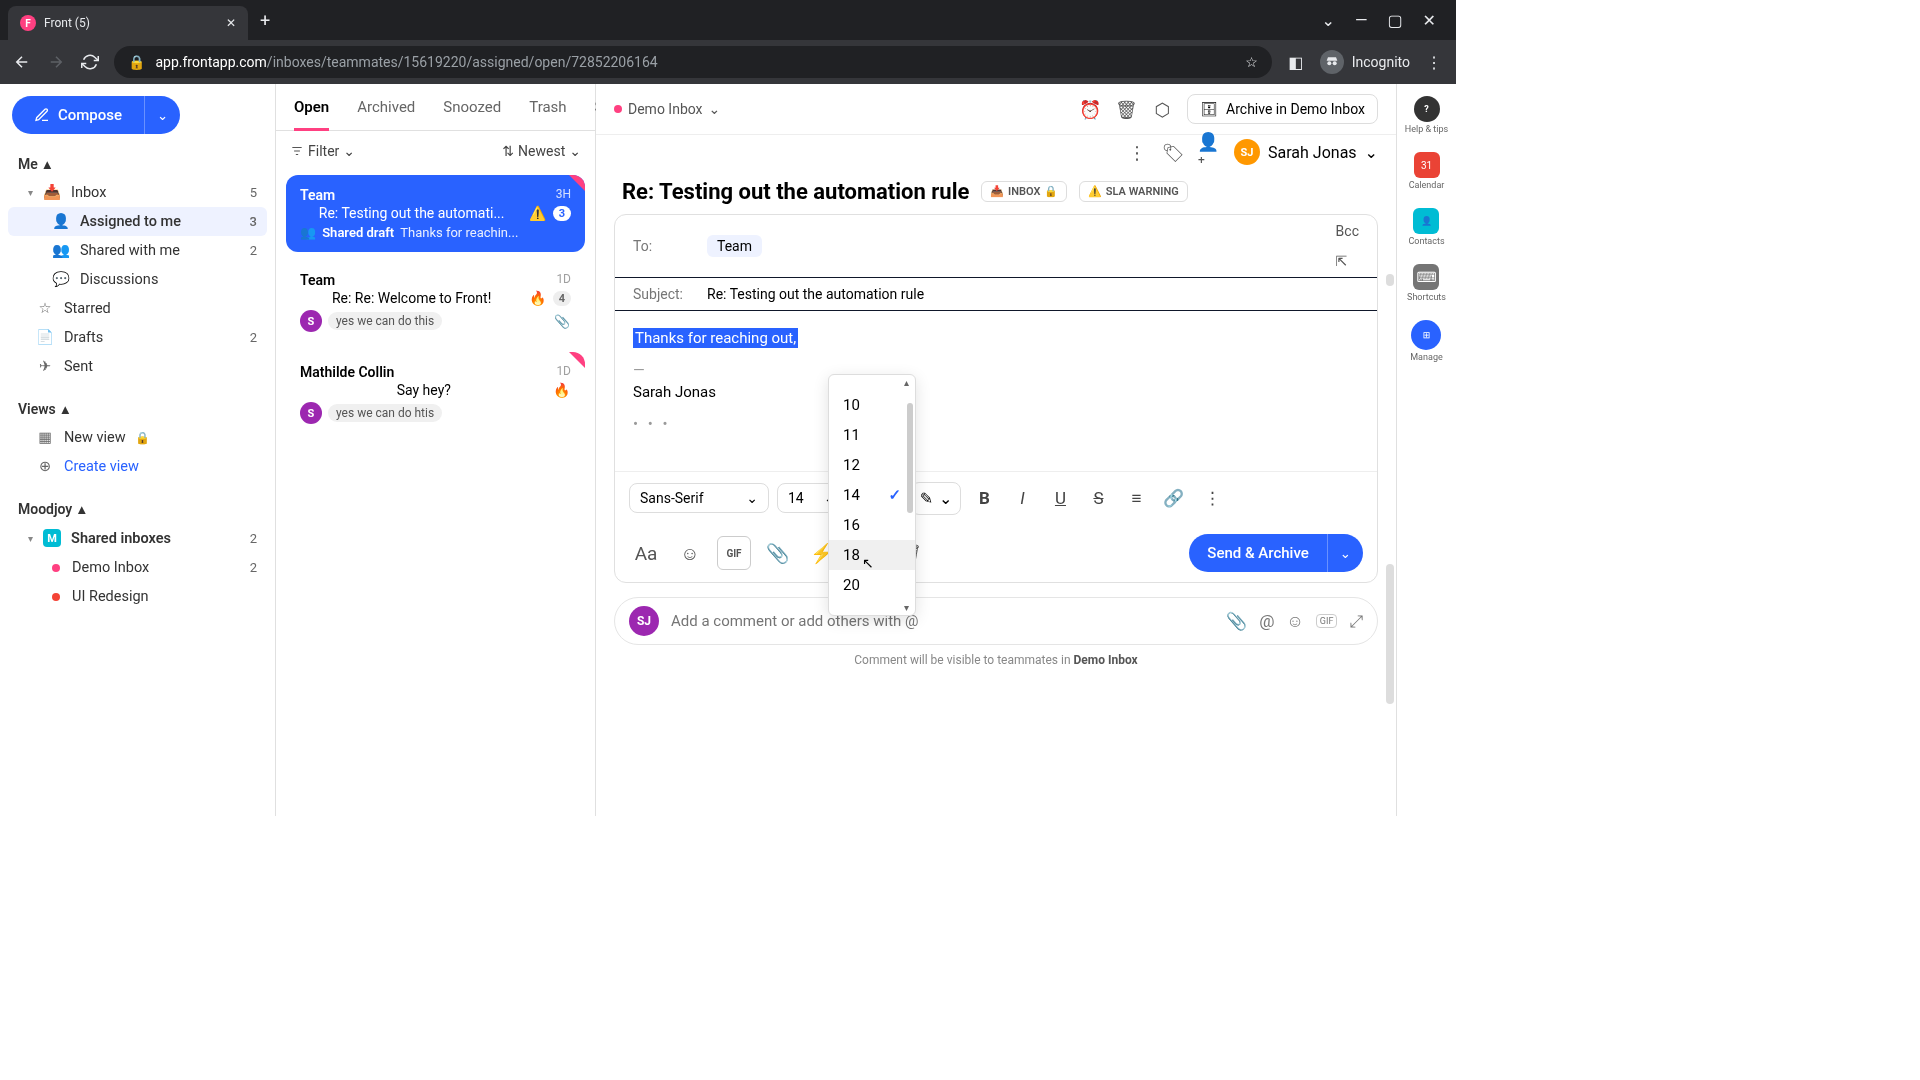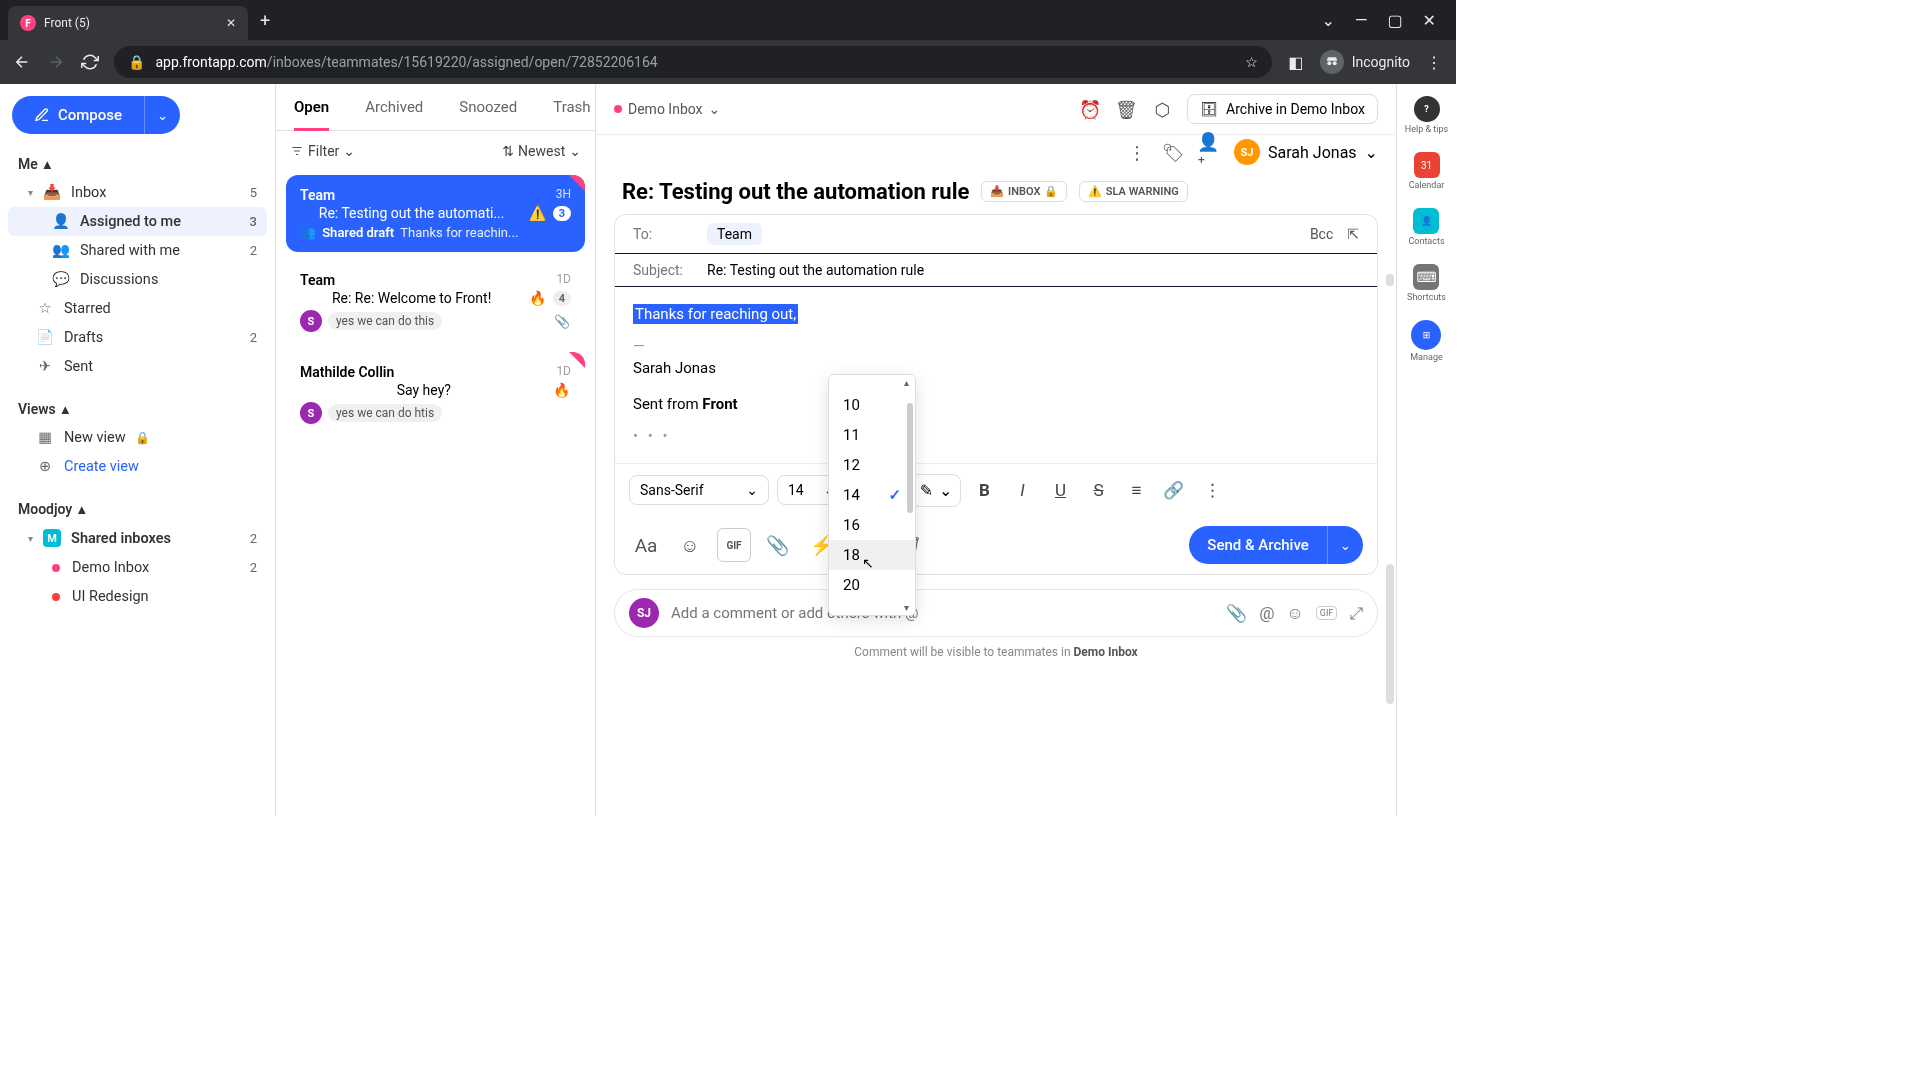--- a/index.html
+++ b/index.html
@@ -43,21 +43,21 @@
 .side-item.active { background: #eef2ff; font-weight: 500; }
 .side-item .count { margin-left: auto; color: #666; font-size: 13px; }
 .side-item .ic { width:18px; text-align:center; color:#666;}
 .side-sub { padding-left: 44px; }
 .si-dot { width:8px; height:8px; border-radius:50%; display:inline-block; margin-right:2px;}
 .m-badge { width:18px; height:18px; border-radius:4px; background:#00bcd4; color:#fff; font-size:11px; font-weight:bold; display:inline-flex; align-items:center; justify-content:center;}
 .lock-ic { color:#999; font-size:12px;}
 
 
 .convo-col { width: 320px; border-right: 1px solid #e0e0e0; background:#fff; display:flex; flex-direction:column;}
-.convo-tabs { display: flex; gap: 36px; padding: 14px 18px 0; font-size: 15px; color: #666; border-bottom: 1px solid #e0e0e0;}
+.convo-tabs { display: flex; gap: 28px; padding: 14px 18px 0; font-size: 15px; color: #666; border-bottom: 1px solid #e0e0e0;}
 .convo-tab { padding-bottom: 12px; cursor:pointer;}
 .convo-tab.active { color: #000; font-weight: 600; border-bottom: 3px solid #ff4081; margin-bottom:-1px;}
 .convo-controls { display:flex; align-items:center; padding: 12px 14px; gap: 8px; font-size:14px; color:#444;}
 .filter-btn, .sort-btn { display:flex; align-items:center; gap:4px; cursor:pointer;}
 .sort-btn { margin-left:auto;}
 .convo-card { margin: 4px 10px; border-radius: 12px; padding: 12px 14px; position:relative; cursor:pointer;}
 .convo-card.selected { background: #2962ff; color:#fff; }
 .convo-card:not(.selected){ background:#fff; }
 .cc-row1 { display:flex; justify-content:space-between; font-size:14px;}
 .cc-name { font-weight:600;}
@@ -86,21 +86,21 @@
 
 .msg-header { padding: 10px 26px; }
 .msg-title-row{ display:flex; align-items:center; gap:12px;}
 .msg-title { font-size:22px; font-weight:700;}
 .msg-tag { border:1px solid #ddd; border-radius:6px; padding:3px 8px; font-size:11px; font-weight:600; display:flex; align-items:center; gap:4px; color:#555;}
 
 .compose-area { margin: 0 18px 0 18px; border:1px solid #e0e0e0; border-radius:12px; background:#fff; position:relative;}
 .field-row{ display:flex; align-items:center; padding: 8px 18px; border-bottom:1px solid #0f172a; font-size:14px; gap:18px;}
 .field-label{ color:#777; width:56px;}
 .chip{ background:#eef2ff; padding:3px 10px; border-radius:6px; font-size:14px;}
-.field-row .right-actions{ margin-left:auto; display:flex; gap:14px; color:#555;}
+.field-row .right-actions{ margin-left:auto; display:flex; gap:14px; color:#555;flex-direction:column;}
 .body-area{ padding: 18px; font-size:15px; min-height:160px; position:relative;}
 .body-highlight{ background:#2962ff; color:#fff; padding:1px 2px;}
 .body-sep{ color:#999; margin:14px 0 4px;}
 .body-sent{ margin-top:18px;}
 .body-sent b{ font-weight:700;}
 .body-dots{ margin-top:14px; color:#999; letter-spacing:3px;}
 
 
 .size-popup { position:absolute; left: 828px; top: 290px; width:88px; background:#fff; border:1px solid #ddd; border-radius:6px; box-shadow:0 4px 16px rgba(0,0,0,0.12); z-index:50;}
 .size-popup .sp-scroll-up, .size-popup .sp-scroll-down { text-align:right; padding:2px 6px; color:#666; cursor:pointer; font-size:10px;}
@@ -398,21 +398,20 @@
       </div>
       <div class="field-row">
         <span class="field-label">Subject:</span>
         <span>Re: Testing out the automation rule</span>
       </div>
 
       <div class="body-area">
         <span class="body-highlight">Thanks for reaching out,</span>
         <div class="body-sep">—</div>
         <div>Sarah Jonas</div>
-        <div class="body-sent"><span>Sent from </span><b>Front</b></div>
         <div class="body-dots">• • •</div>
       </div>
 
       <div class="fmt-bar">
         <div class="fmt-select">
             <span>Sans-Serif</span>
             <span>⌄</span>
           </div>
         <div class="fmt-select small">
             <span>14</span>

